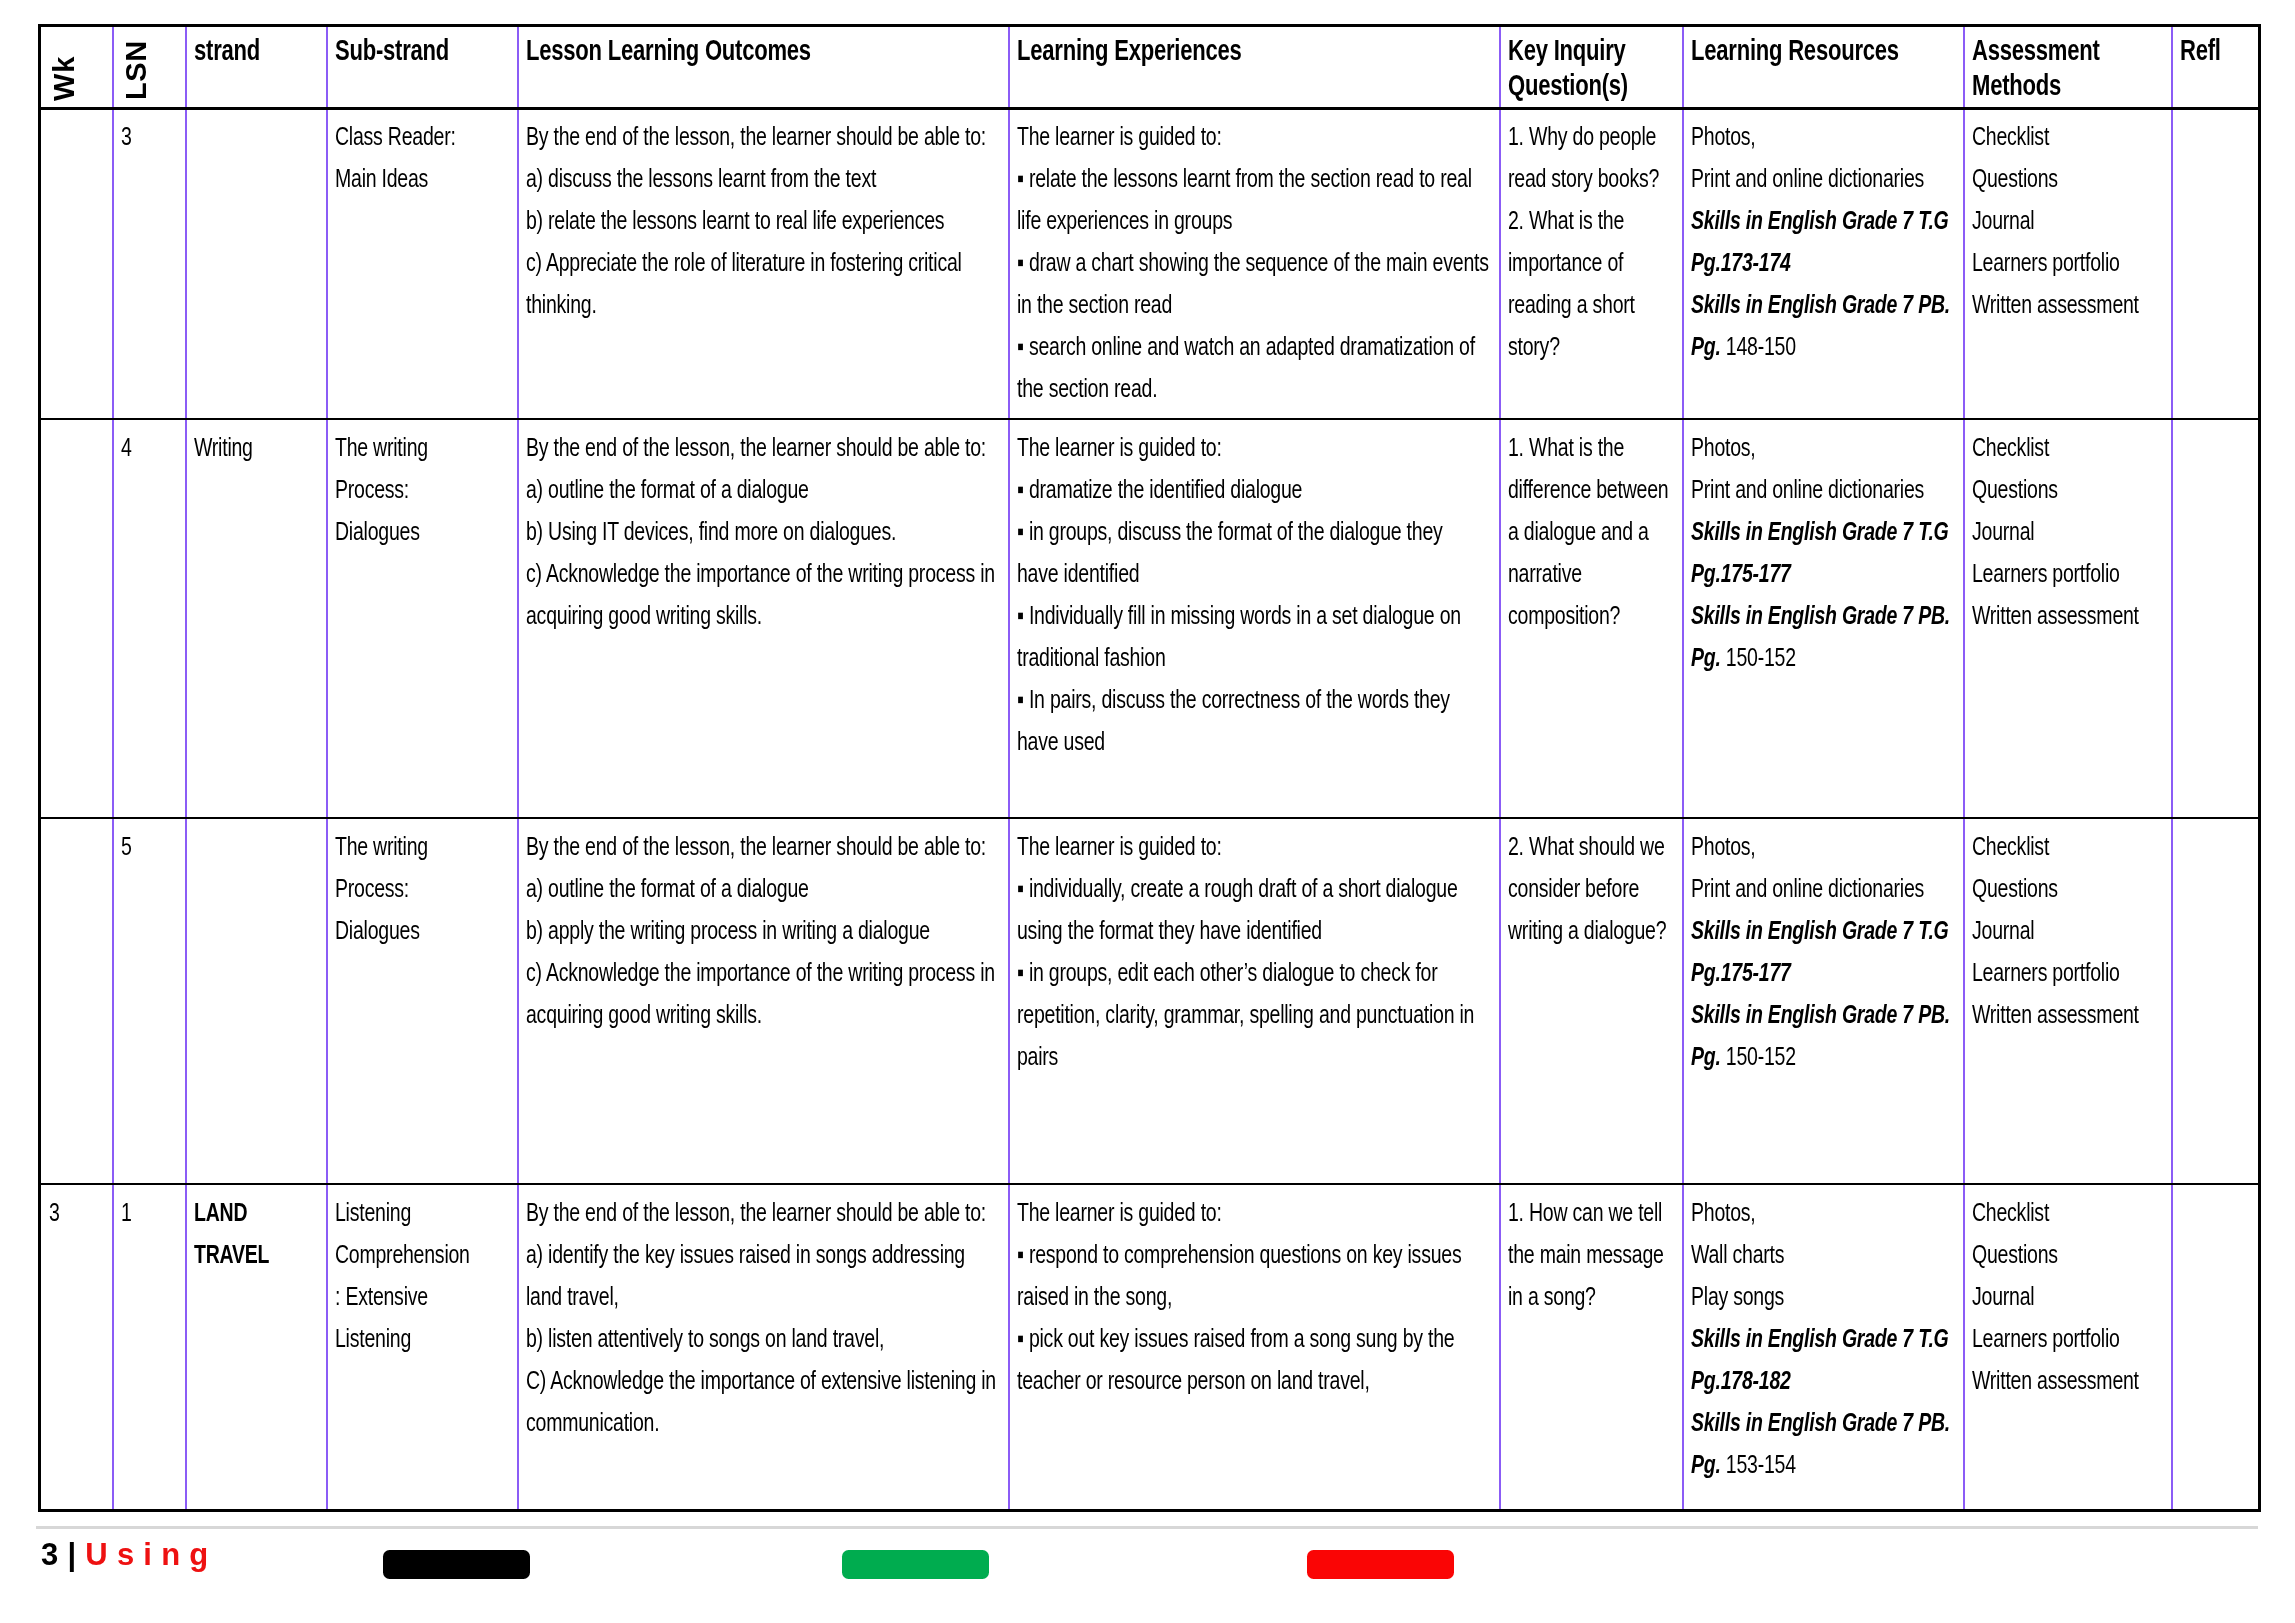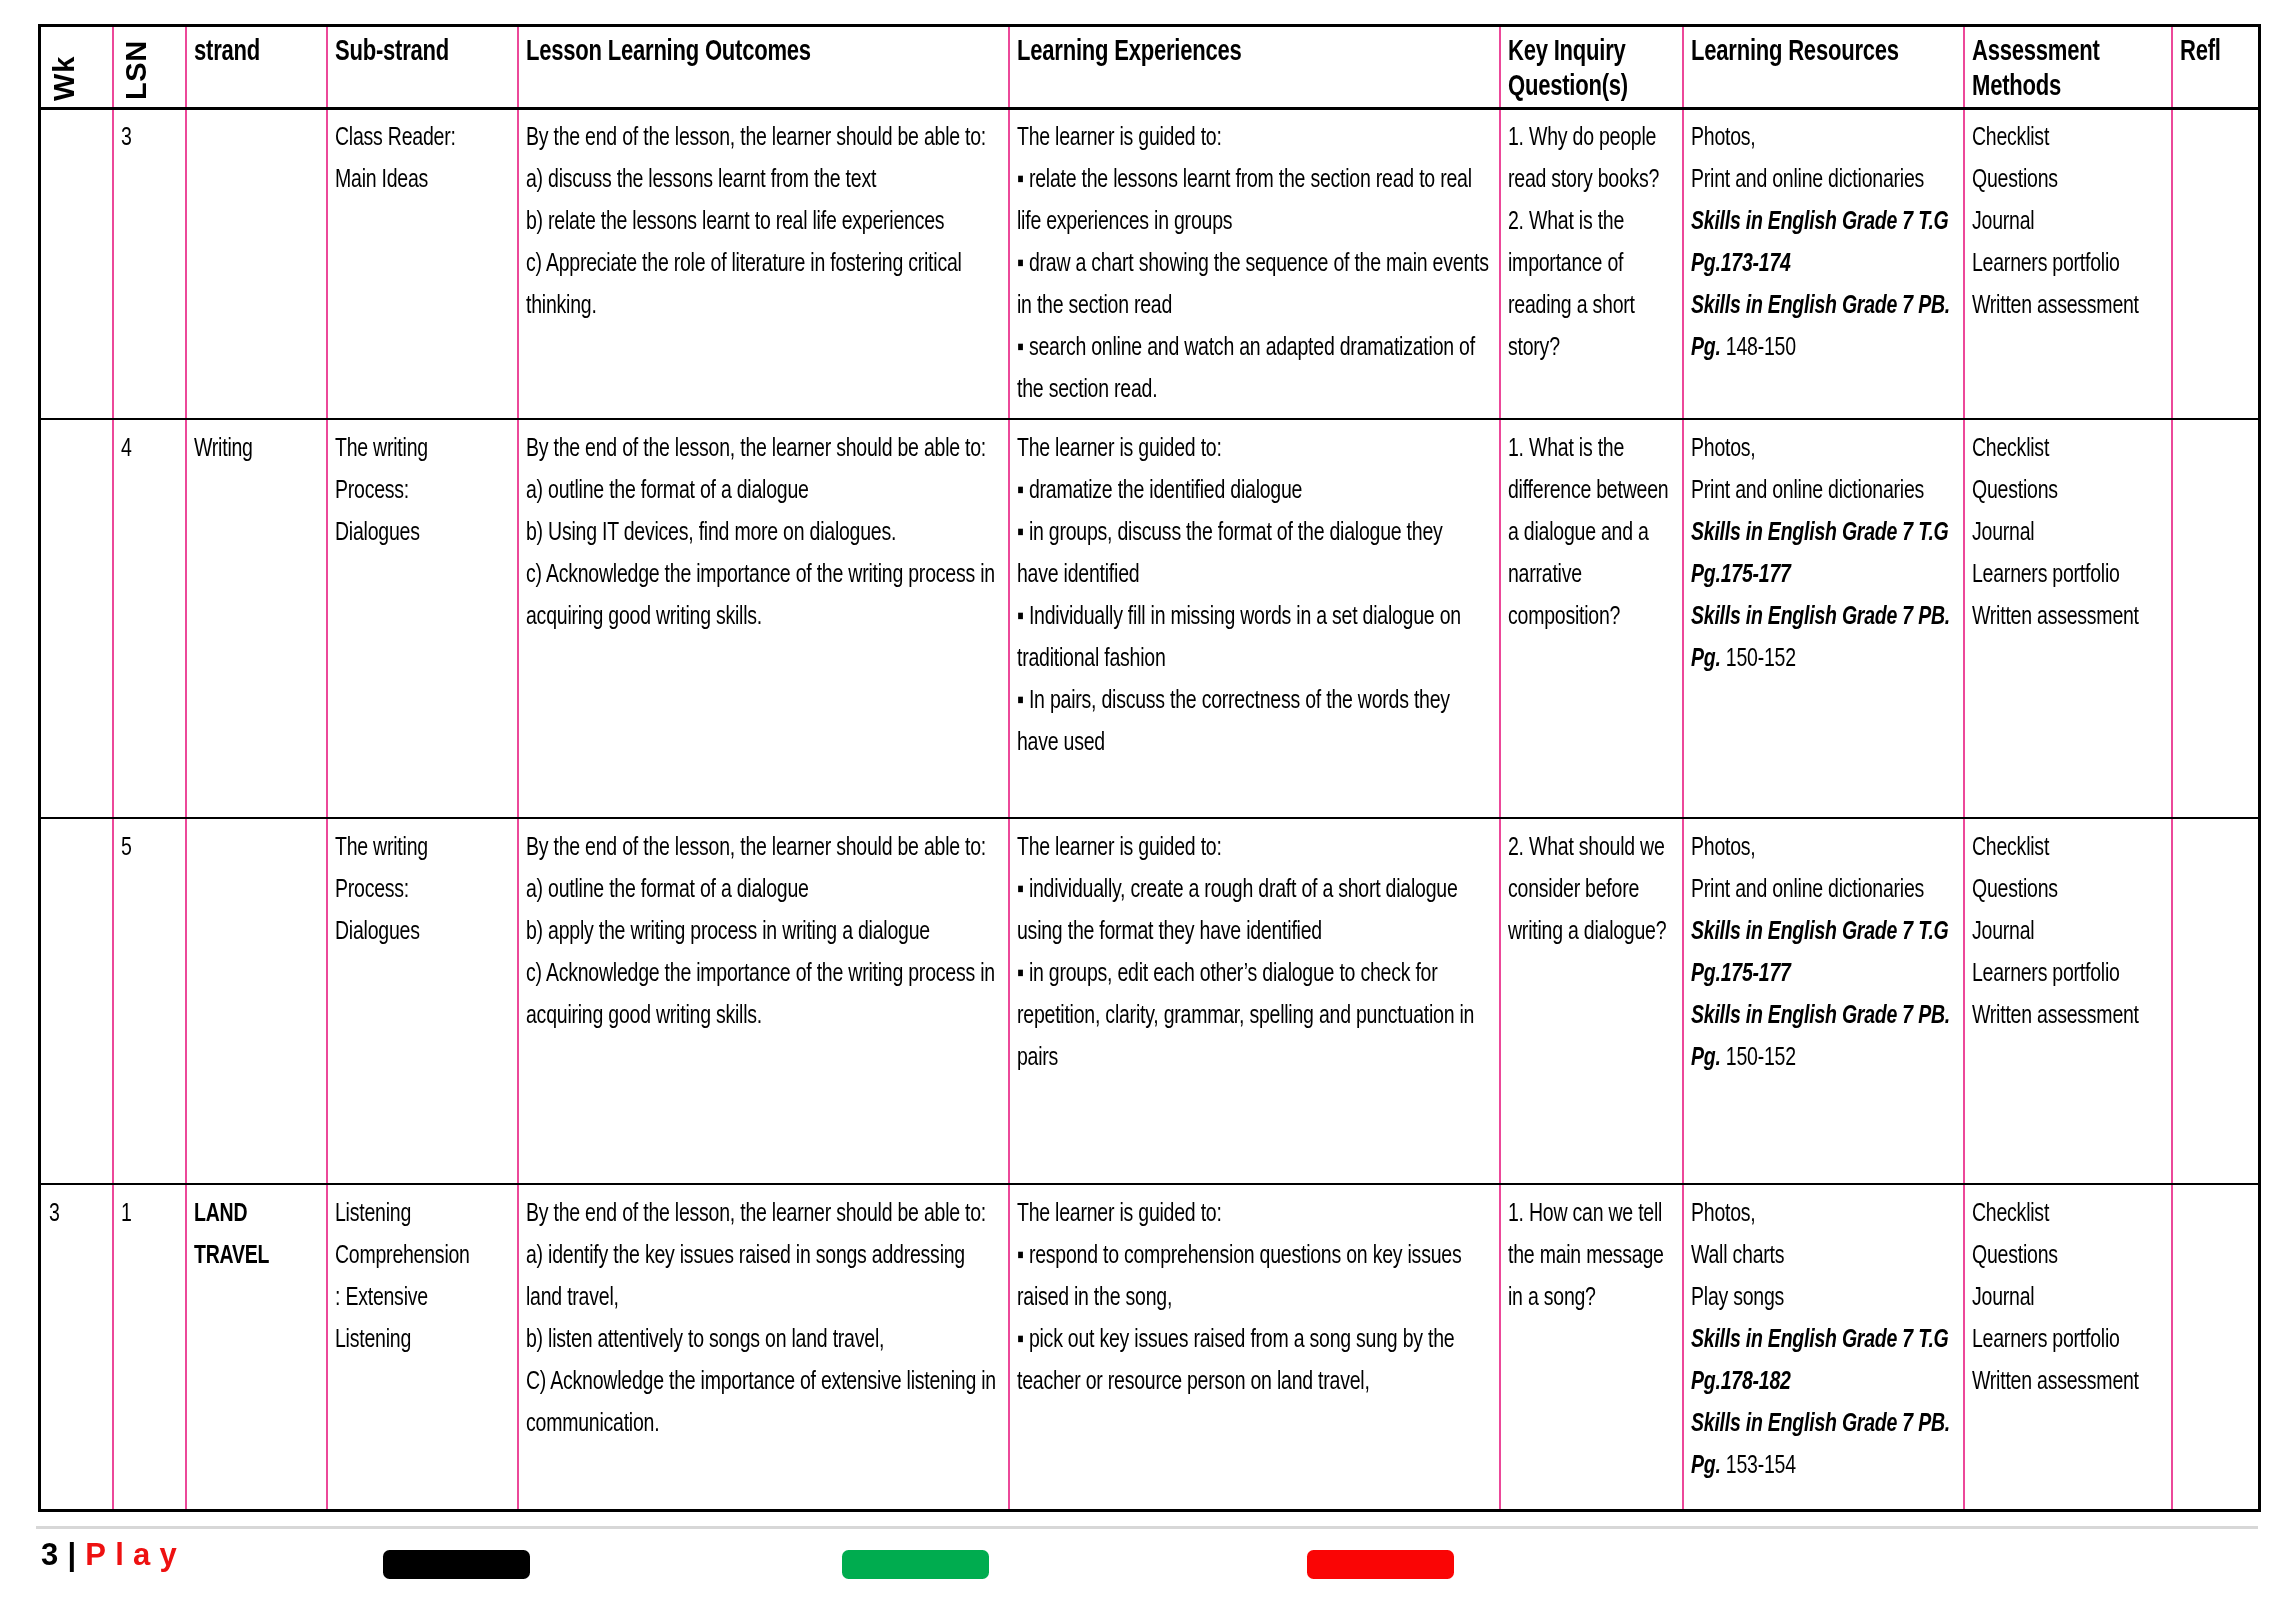--- a/index.html
+++ b/index.html
@@ -2,21 +2,21 @@
 <html style="font-size:10.5px"><head>
 <meta charset="utf-8">
 <style>
   html,body{margin:0;padding:0;background:#ffffff;}
   body{width:2295px;height:1623px;position:relative;font-family:"Liberation Sans",sans-serif;color:#000;}
   #page{position:relative;width:2295px;height:1623px;background:#fff;overflow:hidden;}
 
   
   .tbl-wrap{position:absolute;left:38px;top:23.6px;width:2221px;}
   table{border-collapse:collapse;table-layout:fixed;width:100%;border:3.3px solid #000;}
-  th,td{border:2px solid #ec4899;vertical-align:top;padding:5.2px 7.9px;overflow:hidden;}
+  th,td{border:2px solid #8b5cf6;vertical-align:top;padding:5.2px 7.9px;overflow:hidden;}
   thead th{border-bottom:3.3px solid #000;text-align:left;vertical-align:top;}
   tbody td{border-bottom:2.6px solid #000;}
 
   
   .cz{width:133%;transform:scaleX(0.75);transform-origin:0 0;}
 
   .hdr{font-size:29.4px;font-weight:700;line-height:35px;white-space:pre-line;letter-spacing:-0.3px;}
   .cell{font-size:26px;line-height:42px;white-space:pre-line;letter-spacing:-0.3px;}
   .bold{font-weight:700;}
 
@@ -297,21 +297,21 @@
             </td>
         </tr>
 
       </tbody>
     </table>
   </div>
 
   <div class="footer-rule"></div>
 
   <div class="footer-text">
-    <span class="pg-num">3</span><span class="pg-sep">|</span><span class="pg-label" style="color: rgb(238, 17, 17);">Play</span>
+    <span class="pg-num">3</span><span class="pg-sep">|</span><span class="pg-label" style="color: rgb(238, 17, 17);">Using</span>
   </div>
 
   <div class="bar bar-black" style="background-color: rgb(0, 0, 0);"></div>
   <div class="bar bar-green" style="background-color: rgb(0, 172, 79);"></div>
   <div class="bar bar-red" style="background-color: rgb(250, 5, 5);"></div>
 
 </div>
 
 
 </body></html>

